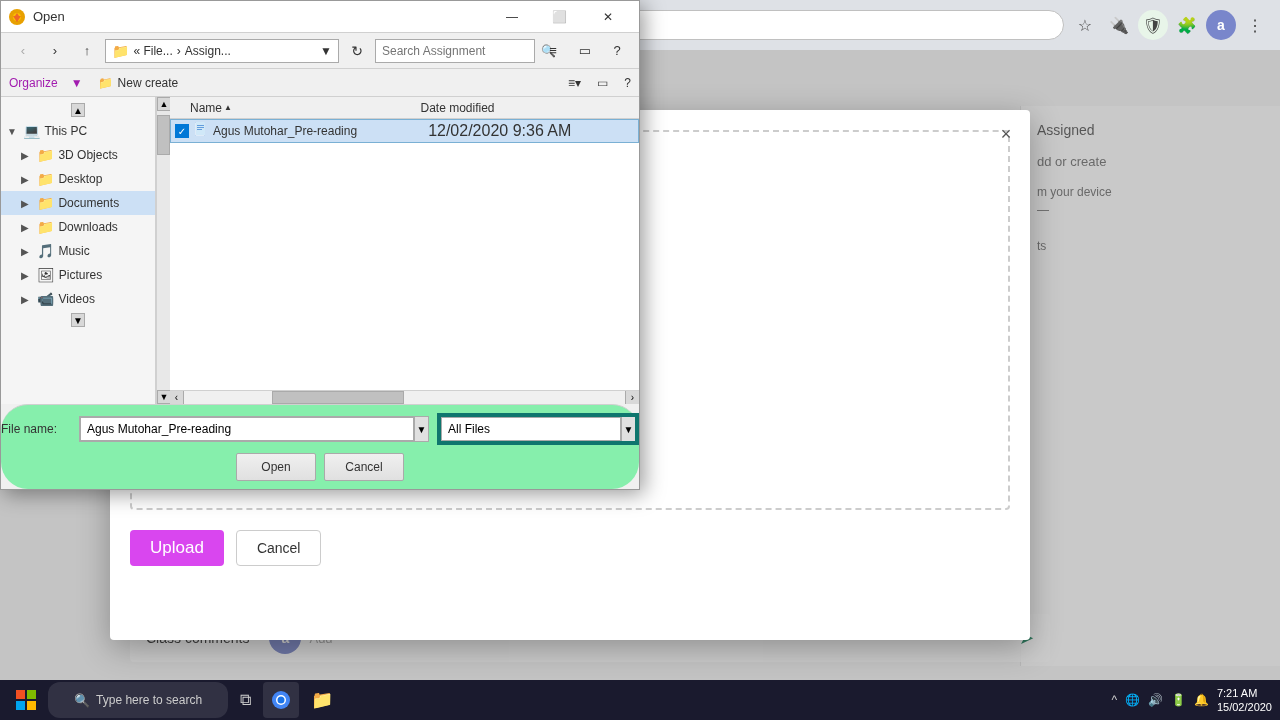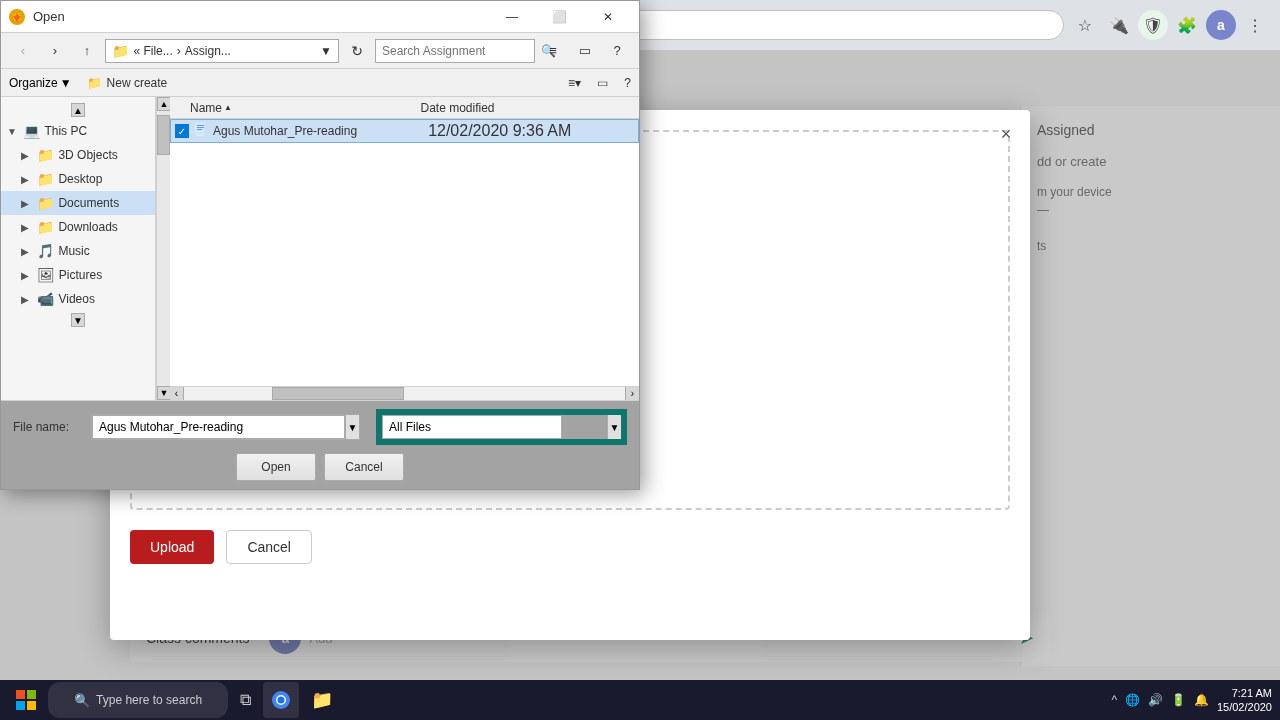--- a/index.html
+++ b/index.html
@@ -151,27 +151,27 @@
       margin-bottom: 20px;
     }
 
     .upload-modal-footer {
       display: flex;
       gap: 12px;
       margin-top: 16px;
     }
 
     .btn-upload {
-      background: #b91c1c;
+      background: #d946ef;
       color: #fff;
       border: none;
       padding: 8px 20px;
       border-radius: 4px;
       cursor: pointer;
-      font-size: 14px;
+      font-size: 17px;
     }
 
     .btn-cancel-modal {
       background: #fff;
       color: #333;
       border: 1px solid #ccc;
       padding: 8px 20px;
       border-radius: 4px;
       cursor: pointer;
       font-size: 14px;
@@ -497,23 +497,24 @@
       width: 14px; height: 14px;
       background: #d8d8d8;
       border-left: 1px solid #aaa;
       cursor: pointer;
       display: flex; align-items: center; justify-content: center;
       font-size: 10px;
     }
 
     
     .file-dialog-bottom {
-      background: #a3a3a3;
+      background: #86efac;
       border-top: 1px solid #d0d0d0;
-      padding: 8px 12px;
+      padding: 8px 0;
+      border-radius: 27px;
     }
 
     .fd-filename-row {
       display: flex;
       align-items: center;
       gap: 8px;
       margin-bottom: 8px;
     }
 
     .fd-filename-label {
@@ -633,21 +634,21 @@
       display: flex;
       align-items: center;
       gap: 8px;
       color: #fff;
       font-size: 11px;
     }
 
     .taskbar-clock {
       display: flex;
       flex-direction: column;
-      align-items: flex-end;
+      align-items: flex-start;
       font-size: 11px;
       color: #fff;
       line-height: 1.3;
     }
 
     
     .classroom-content {
       position: absolute;
       top: 106px; left: 0;
       width: 1020px; height: 594px;
@@ -814,21 +815,21 @@
           <input type="text" placeholder="Search Assignment" style="">
           <span style="font-size:12px;color:#555;">🔍</span>
         </div>
 
         <button class="fd-view-btn">≡</button>
         <button class="fd-view-btn">▭</button>
         <button class="fd-view-btn">?</button>
       </div>
 
       <div style="height:28px;background:#f0f0f0;border-bottom:1px solid #d0d0d0;display:flex;align-items:center;padding:0 8px;gap:16px;">
-        <button style="background:none;border:none;cursor:pointer;font-size:12px;color:#000000;display:flex;align-items:flex-start;gap:2px;">
+        <button style="background:none;border:none;cursor:pointer;font-size:12px;color:#a21caf;display:flex;align-items:flex-start;gap:13px;">
           <span>Organize</span>
           <span>▼</span>
         </button>
         <button style="background:none;border:none;cursor:pointer;font-size:12px;color:#333;display:flex;align-items:center;gap:4px;">
           <span>📁</span>
           <span>New create</span>
         </button>
         <div style="flex:1;"></div>
         <button style="background:none;border:none;cursor:pointer;font-size:12px;color:#333;">≡▾</button>
         <button style="background:none;border:none;cursor:pointer;font-size:12px;color:#333;">▭</button>
@@ -947,21 +948,21 @@
 
       <div class="file-dialog-bottom">
         <div class="fd-filename-row">
           <span class="fd-filename-label">File name:</span>
           <div style="display:flex;flex:1;border:1px solid #aaa;">
             <div class="fd-filename-input" style="flex:1;">
               <span>Agus Mutohar_Pre-reading</span>
             </div>
             <div class="fd-filename-dropdown">▼</div>
           </div>
-          <div style="display:flex;border:6px solid #0f766e;margin-left:8px;gap:45px;">
+          <div style="display:flex;border:4px solid #0f766e;margin-left:0;">
             <div class="fd-filetype-select">
               <span>All Files</span>
             </div>
             <div class="fd-filetype-dropdown">▼</div>
           </div>
         </div>
         <div class="fd-action-row">
           <button class="fd-open-btn">
             <span>Open</span>
           </button>

